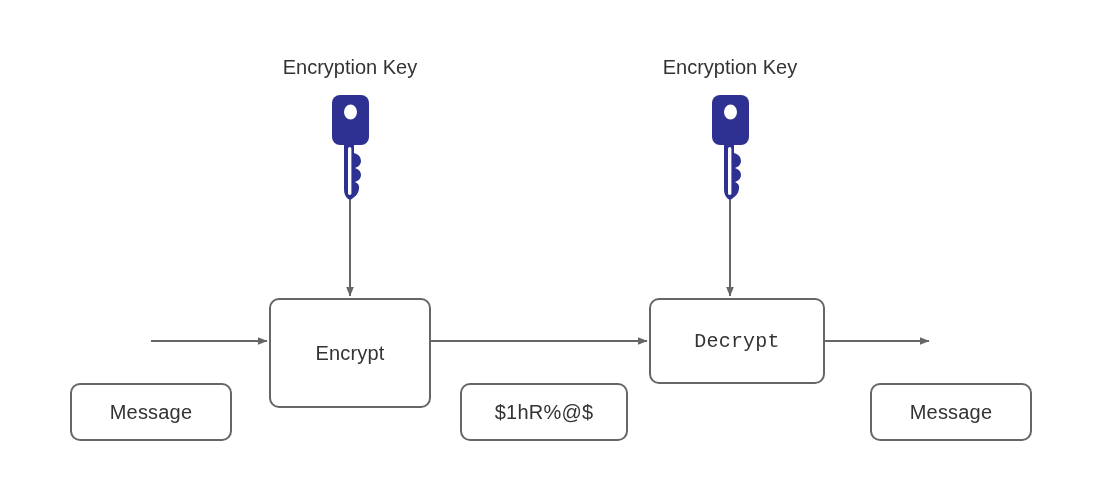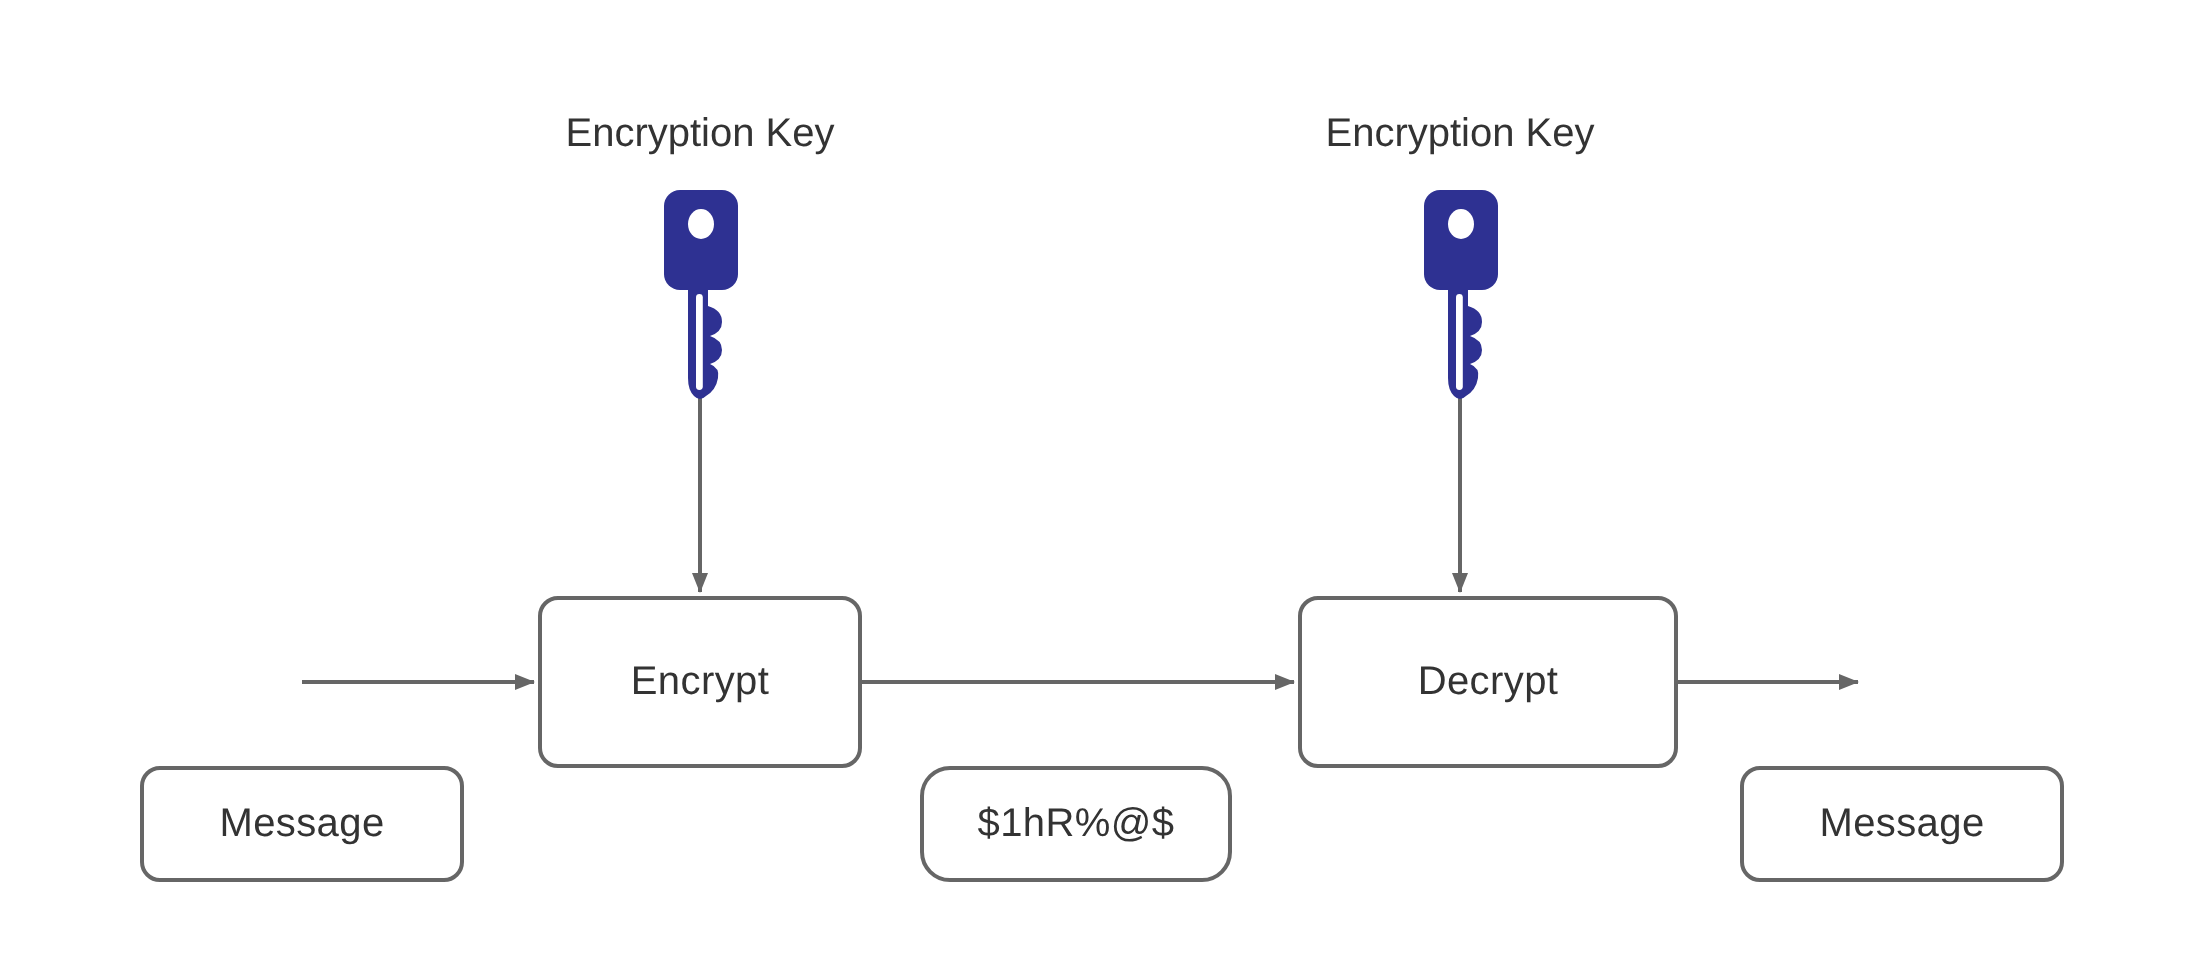--- a/index.html
+++ b/index.html
@@ -48,24 +48,24 @@
   }
   .svg-layer {
     position: absolute;
     left: 0;
     top: 0;
     width: 1100px;
     height: 484px;
     pointer-events: none;
   }
   
-  #node-encrypt   { left: 268px; top: 298px; width: 162px; height: 86px; }
-  #node-decrypt   { left: 648px; top: 298px; width: 190px; height: 86px; }
+  #node-encrypt   { left: 268px; top: 298px; width: 162px; height: 110px; }
+  #node-decrypt   { left: 648px; top: 298px; width: 176px; height: 86px; font-family: Liberation Mono, monospace; }
   #node-plaintext-in  { left: 69px;  top: 383px; width: 162px; height: 58px; }
-  #node-ciphertext    { left: 459px; top: 383px; width: 156px; height: 58px; border-radius: 15px; }
+  #node-ciphertext    { left: 459px; top: 383px; width: 168px; height: 58px; }
   #node-plaintext-out { left: 869px; top: 383px; width: 162px; height: 58px; }
   
   #caption-encryption-key { left: 249px; top: 56px; width: 200px; }
   #caption-decryption-key { left: 629px; top: 56px; width: 200px; }
   
   #key-encryption { left: 331px; top: 95px; }
   #key-decryption { left: 711px; top: 95px; }
 </style>
 </head>
 <body>

